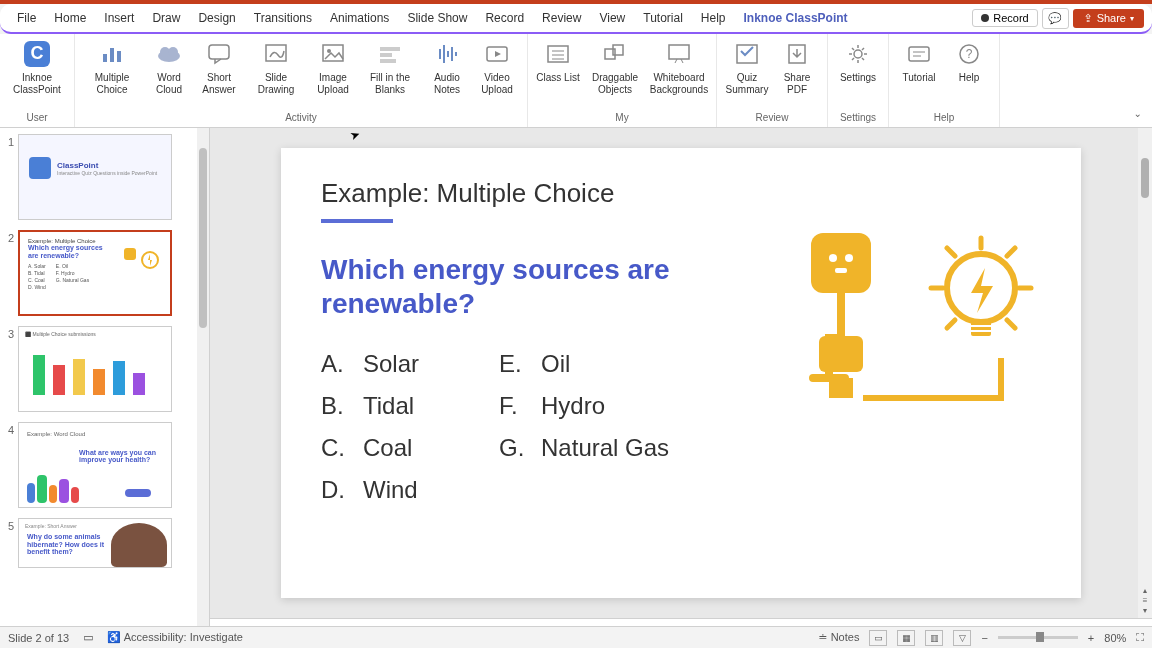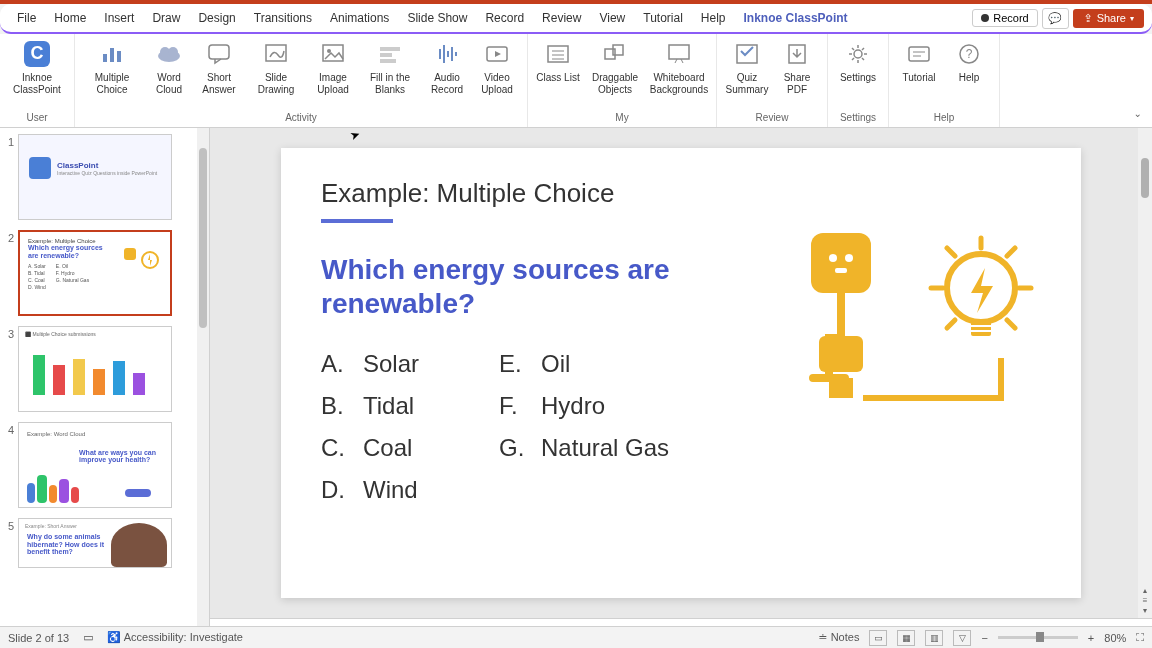--- a/index.html
+++ b/index.html
@@ -177,21 +177,21 @@
         <div class="ribbon-btn">
           <div class="ribbon-icon">
             <svg width="24" height="22">
               <rect x="4" y="6" width="2" height="10" fill="#6b8cc4"></rect>
               <rect x="8" y="2" width="2" height="18" fill="#6b8cc4"></rect>
               <rect x="12" y="8" width="2" height="6" fill="#6b8cc4"></rect>
               <rect x="16" y="4" width="2" height="14" fill="#6b8cc4"></rect>
               <rect x="20" y="9" width="2" height="4" fill="#6b8cc4"></rect>
             </svg>
           </div>
-          <div>Audio Record</div>
+          <div>Audio Notes</div>
         </div>
         <div class="ribbon-btn">
           <div class="ribbon-icon">
             <svg width="24" height="22">
               <rect x="2" y="4" width="20" height="14" rx="2" fill="none" stroke="#888" stroke-width="1.5"></rect>
               <path d="M10 8 L16 11 L10 14 Z" fill="#888"></path>
             </svg>
           </div>
           <div>Video Upload</div>
         </div>

